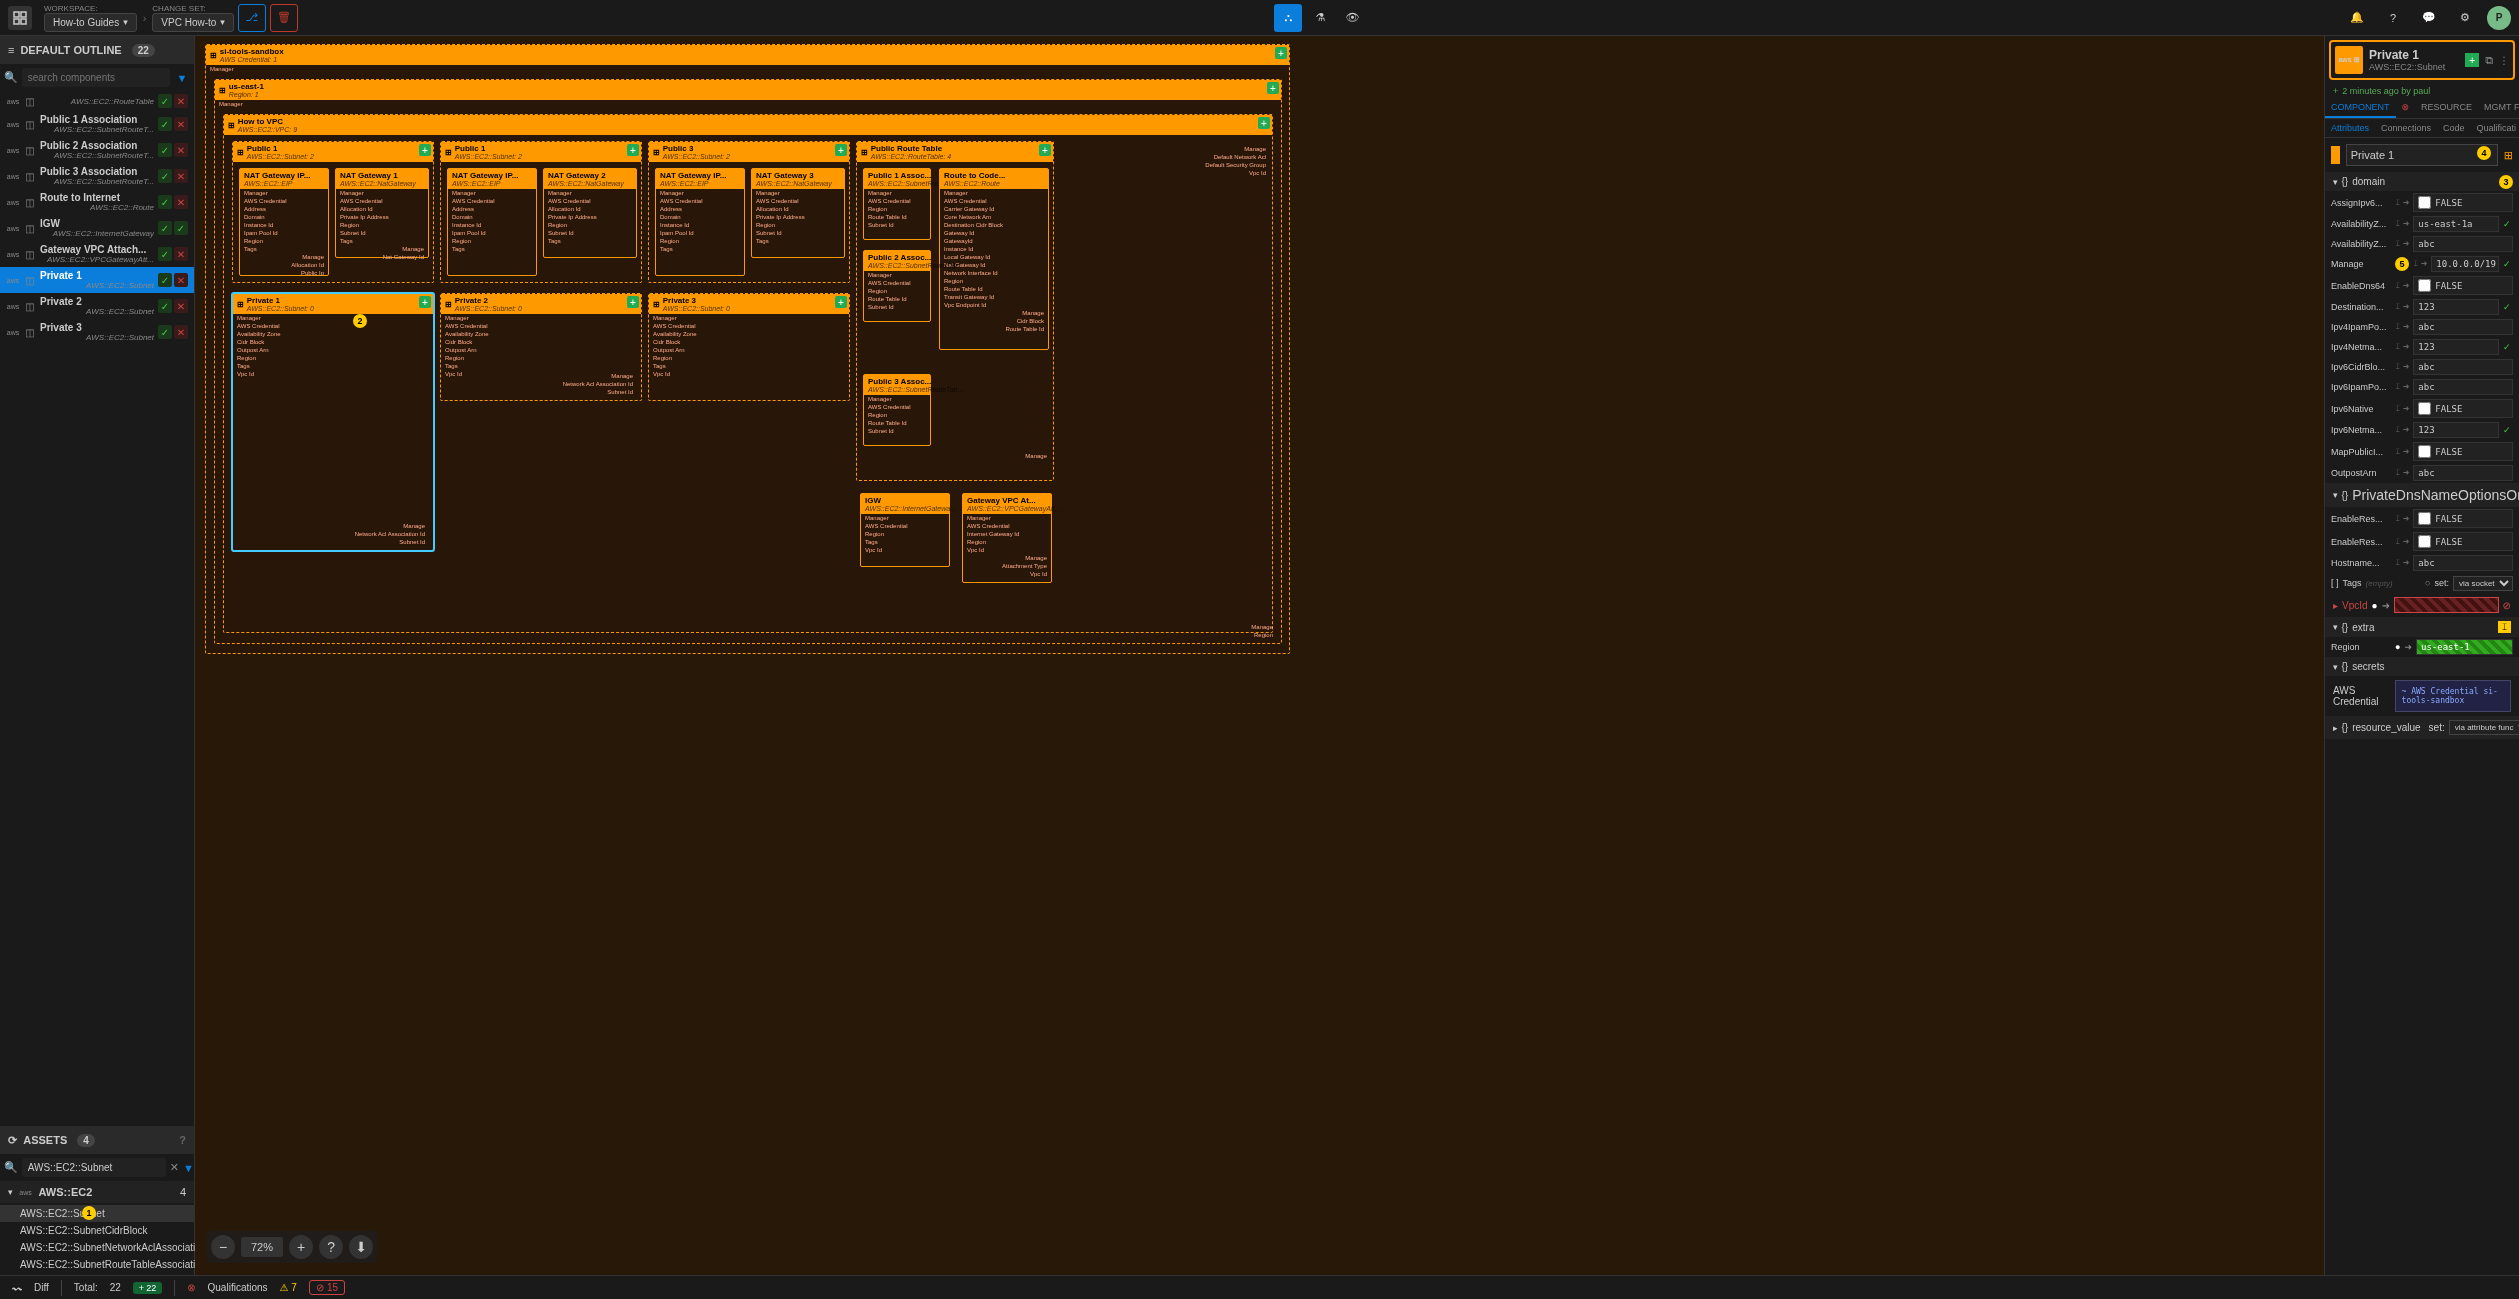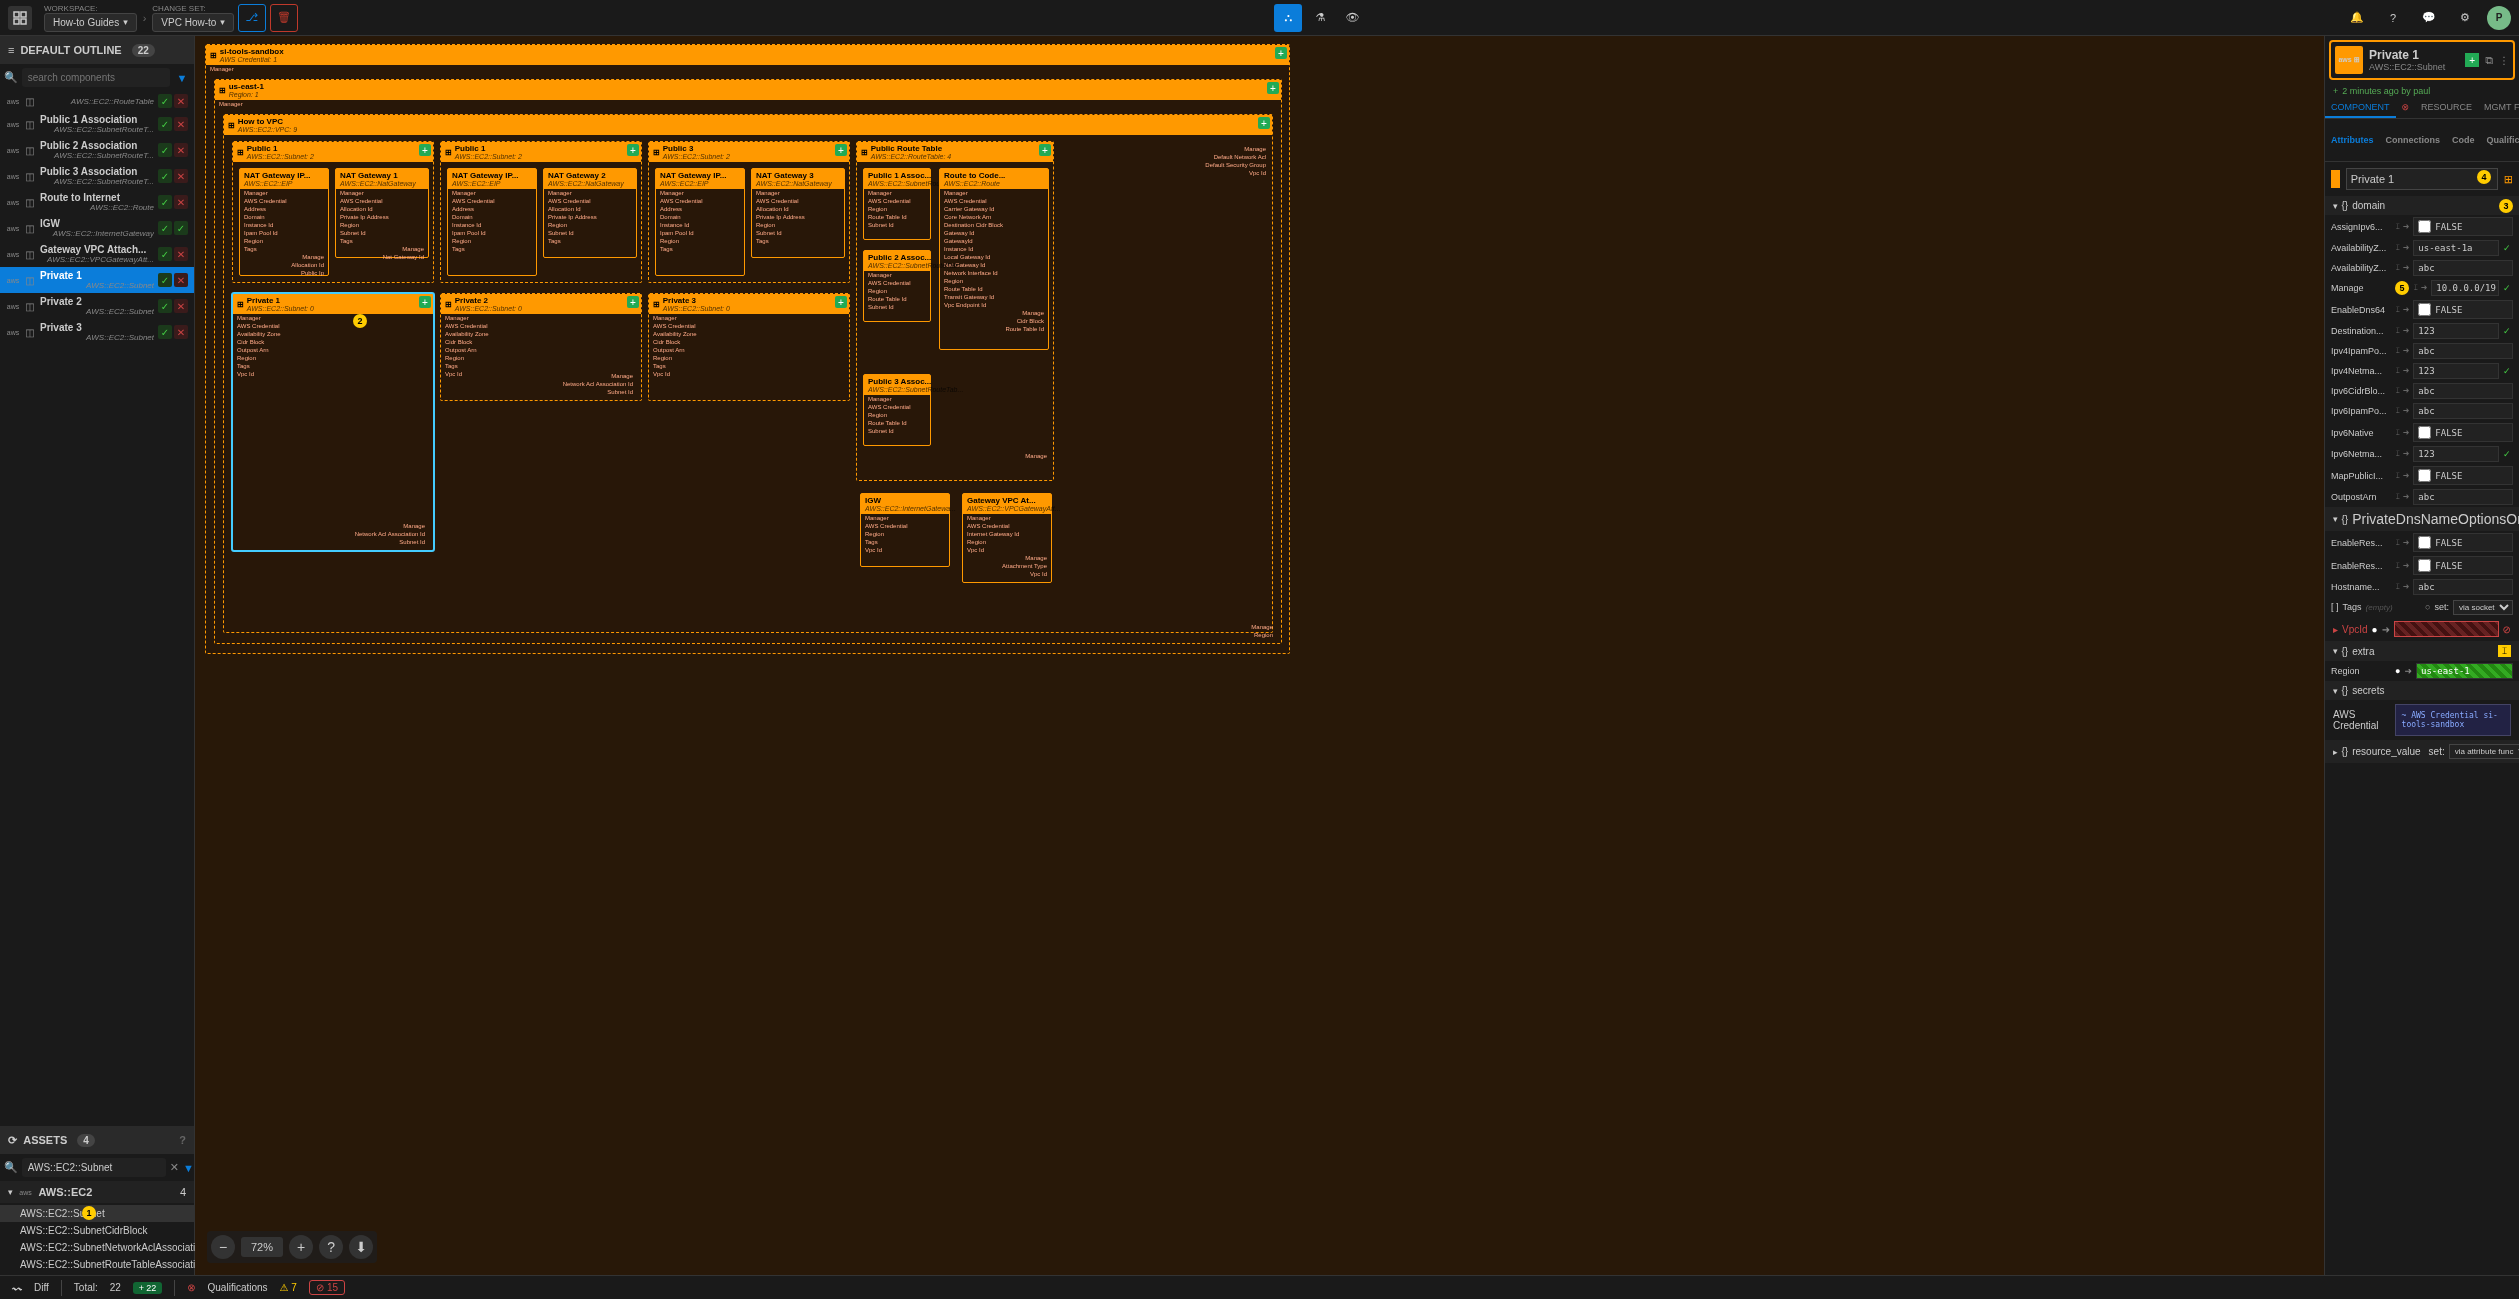--- a/index.html
+++ b/index.html
@@ -57,21 +57,21 @@
 .comp-header { border: 2px solid #f90; border-radius: 4px; margin: 4px; padding: 4px; display: flex; align-items: center; gap: 6px; }
 .comp-icon { width: 28px; height: 28px; background: #f90; border-radius: 2px; display:flex;align-items:center;justify-content:center;}
 .comp-title { font-weight: bold; font-size: 12px; }
 .comp-sub { font-size: 9px; color: #888; }
 .timestamp { font-size: 9px; color: #5a5; padding: 2px 8px; display:flex;align-items:center;gap:4px;}
 .tab-row { display: flex; border-bottom: 1px solid #333; font-size: 9px; }
 .tab { padding: 4px 6px; cursor: pointer; color: #888; white-space: nowrap; }
 .tab.active { color: #0b7dda; border-bottom: 2px solid #0b7dda; }
 .tab.close-x { color: #c44; }
 .subtab-row { display: flex; border-bottom: 1px solid #333; font-size: 9px; }
-.subtab { padding: 16px 6px; cursor: pointer; color: #888; font-weight: bold; }
+.subtab { padding: 4px 6px; cursor: pointer; color: #888; }
 .subtab.active { color: #0b7dda; }
 .attr-name-row { display: flex; align-items: center; padding: 6px; gap: 6px; position: relative; }
 .attr-swatch { width: 18px; height: 18px; background: #f90; }
 .attr-name-input { flex: 1; background: #222; border: 1px solid #444; padding: 4px; color: #ccc; font-size: 11px; }
 .section-header { background: #222; padding: 4px 8px; font-size: 10px; display: flex; align-items: center; gap: 4px; cursor: pointer; position: relative; }
 .attr-row { display: flex; align-items: center; padding: 2px 6px; gap: 4px; font-size: 9px; min-height: 20px; }
 .attr-label { width: 60px; overflow: hidden; text-overflow: ellipsis; white-space: nowrap; }
 .attr-icons { display: flex; gap: 2px; color: #666; font-size: 8px; }
 .attr-value { flex: 1; background: #222; border: 1px solid #333; padding: 2px 4px; font-size: 9px; font-family: monospace; overflow: hidden; white-space: nowrap; }
 .attr-value.checkbox { display: flex; align-items: center; gap: 4px; }

